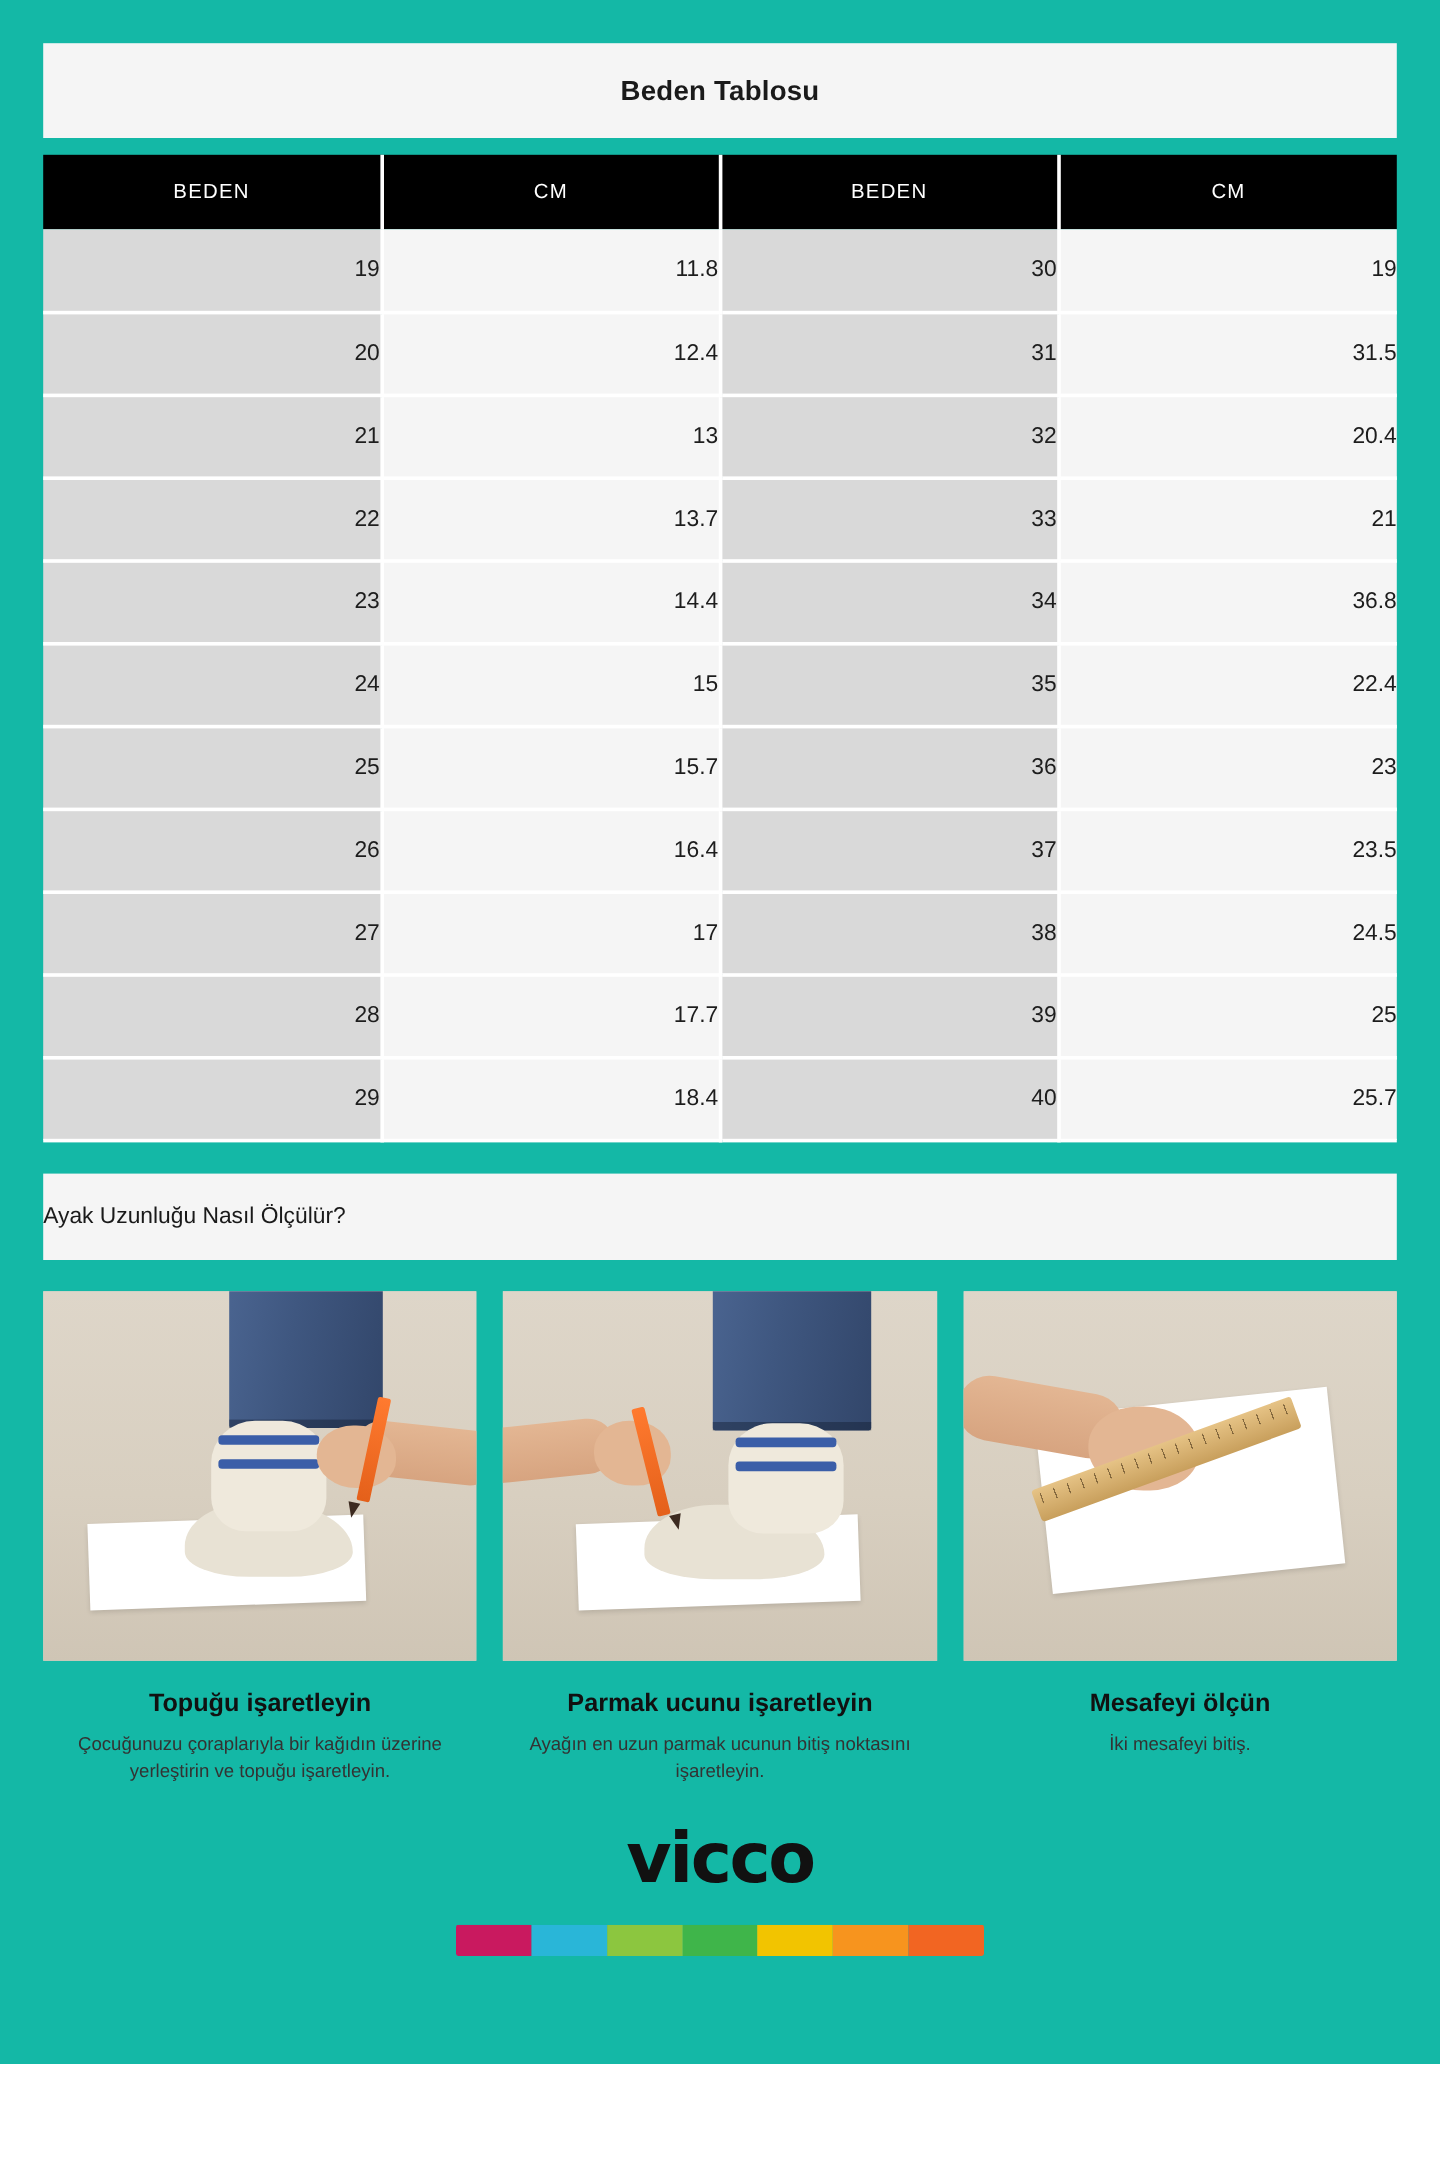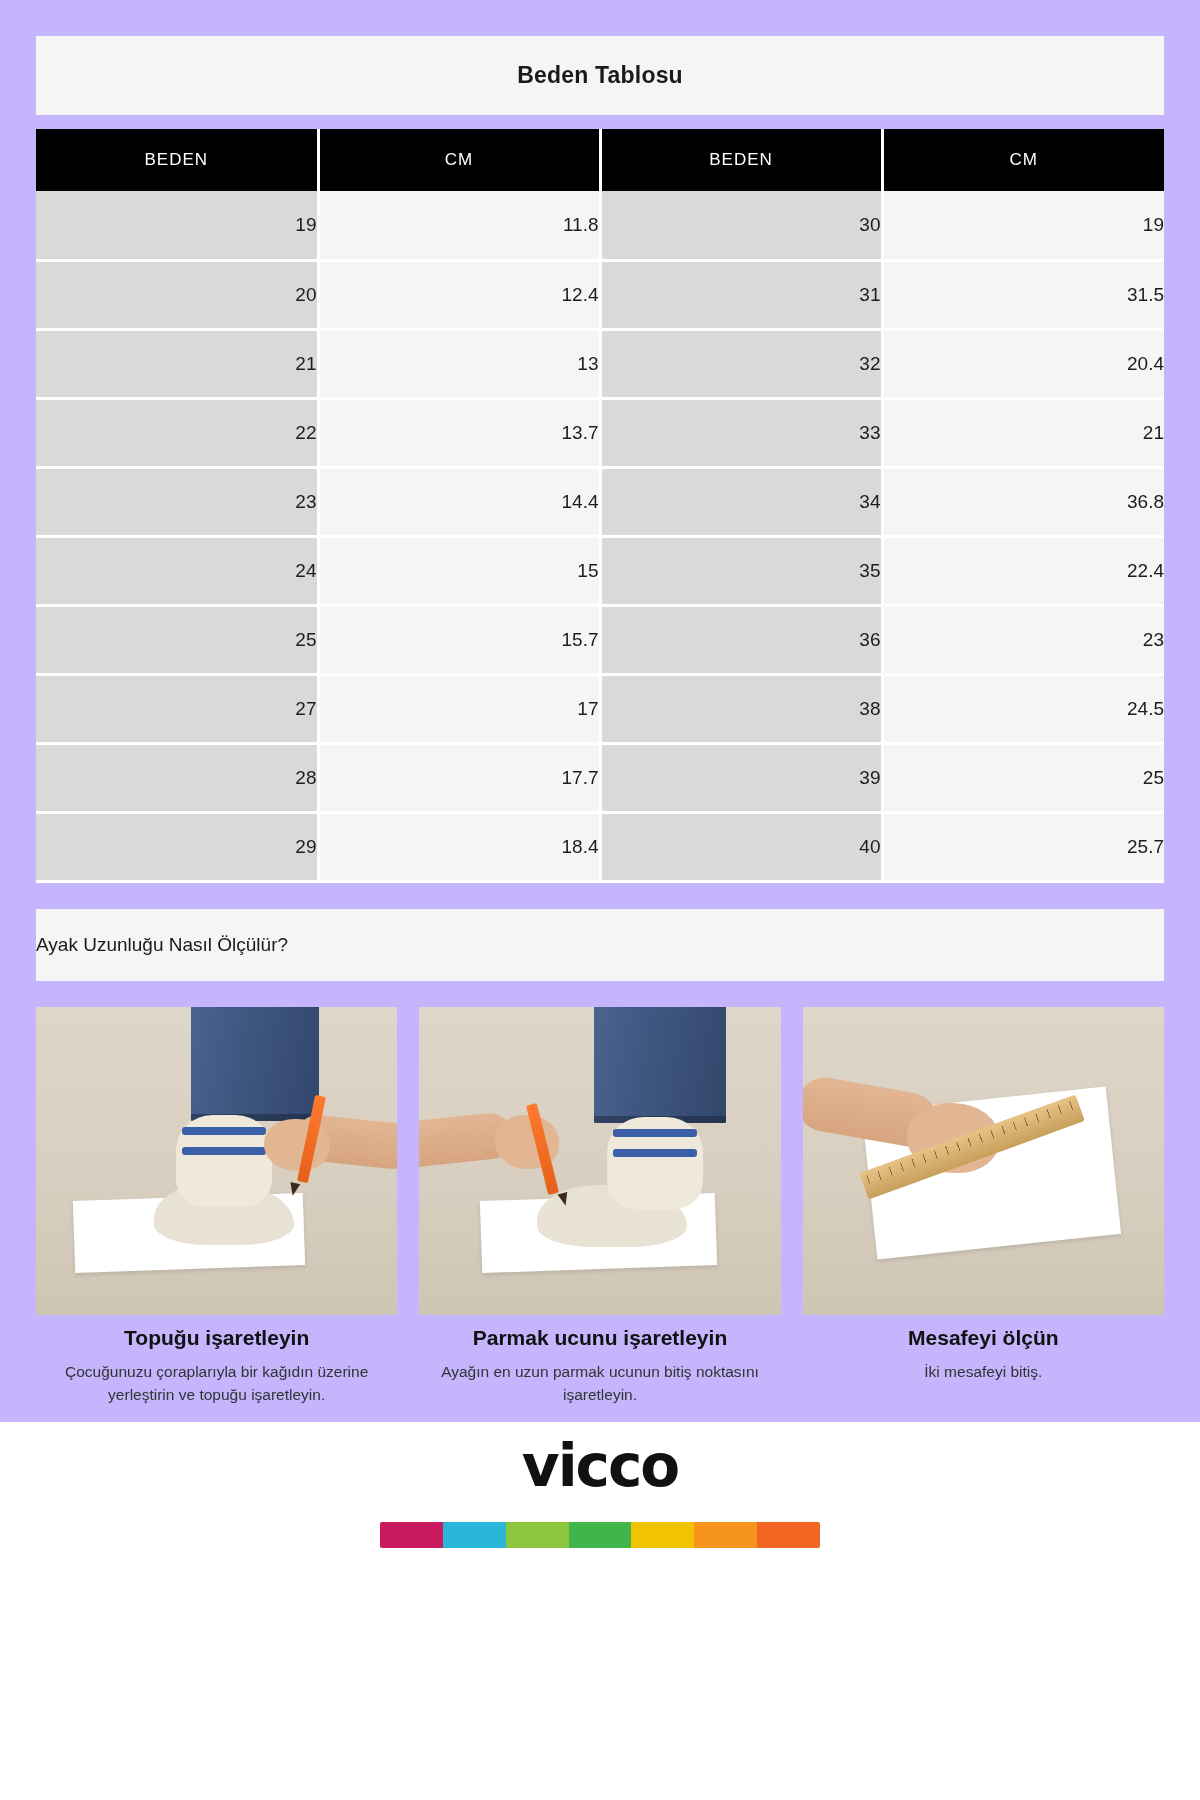--- a/index.html
+++ b/index.html
@@ -4,23 +4,23 @@
 <style>
   * { box-sizing: border-box; margin: 0; padding: 0; }
   html, body {
     width: 1200px;
     height: 1800px;
     background: #ffffff;
     font-family: "Liberation Sans", sans-serif;
   }
   .page {
     width: 1200px;
-    height: 1422px;
+    height: 1720px;
     position: relative;
-    background: #c4b5fd;
+    background: #14b8a6;
     padding: 0;
   }
   .content {
     width: 1128px;
     margin: 0 auto;
     padding-top: 36px;
   }
   
   .panel-title {
     background: #f5f5f5;
@@ -82,21 +82,21 @@
     height: 308px;
     position: relative;
     overflow: hidden;
     background: #ddd5c7;
   }
   .step-heading {
     text-align: center;
     font-size: 21px;
     font-weight: bold;
     color: #111111;
-    margin-top: 11px;
+    margin-top: 24px;
   }
   .step-desc {
     text-align: center;
     font-size: 15.5px;
     line-height: 1.5;
     color: #333333;
     margin-top: 10px;
     padding: 0 14px;
   }
 
@@ -236,20 +236,26 @@
           <td class="shade-dark">24</td>
           <td class="shade-light">15</td>
           <td class="shade-dark">35</td>
           <td class="shade-light">22.4</td>
         </tr>
         <tr>
           <td class="shade-dark">25</td>
           <td class="shade-light">15.7</td>
           <td class="shade-dark">36</td>
           <td class="shade-light">23</td>
+        </tr>
+        <tr>
+          <td class="shade-dark">26</td>
+          <td class="shade-light">16.4</td>
+          <td class="shade-dark">37</td>
+          <td class="shade-light">23.5</td>
         </tr>
         <tr>
           <td class="shade-dark">27</td>
           <td class="shade-light">17</td>
           <td class="shade-dark">38</td>
           <td class="shade-light">24.5</td>
         </tr>
         <tr>
           <td class="shade-dark">28</td>
           <td class="shade-light">17.7</td>

